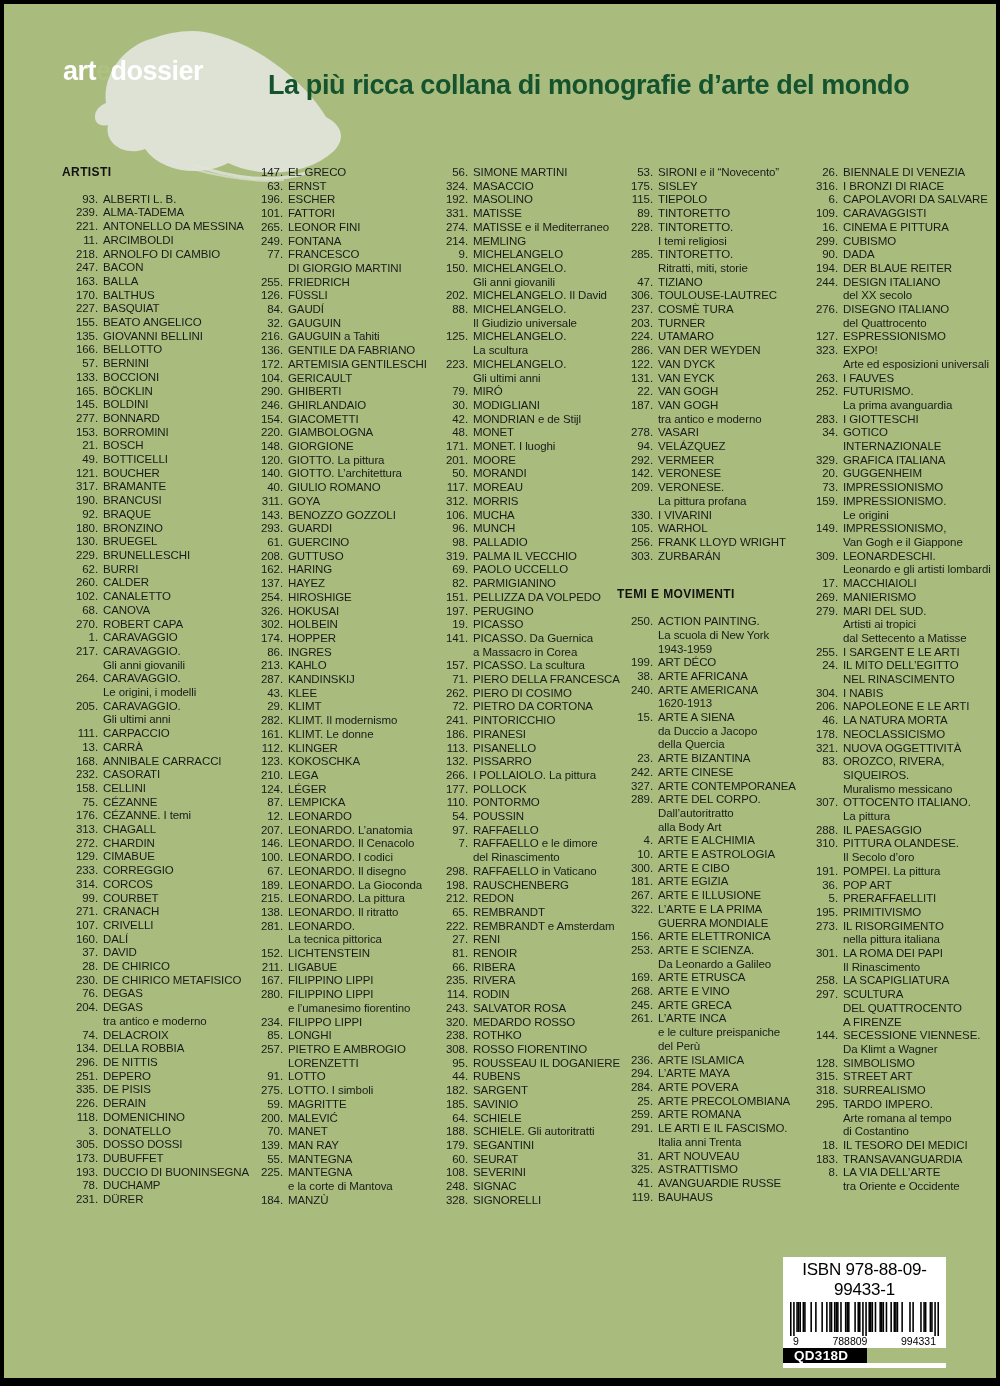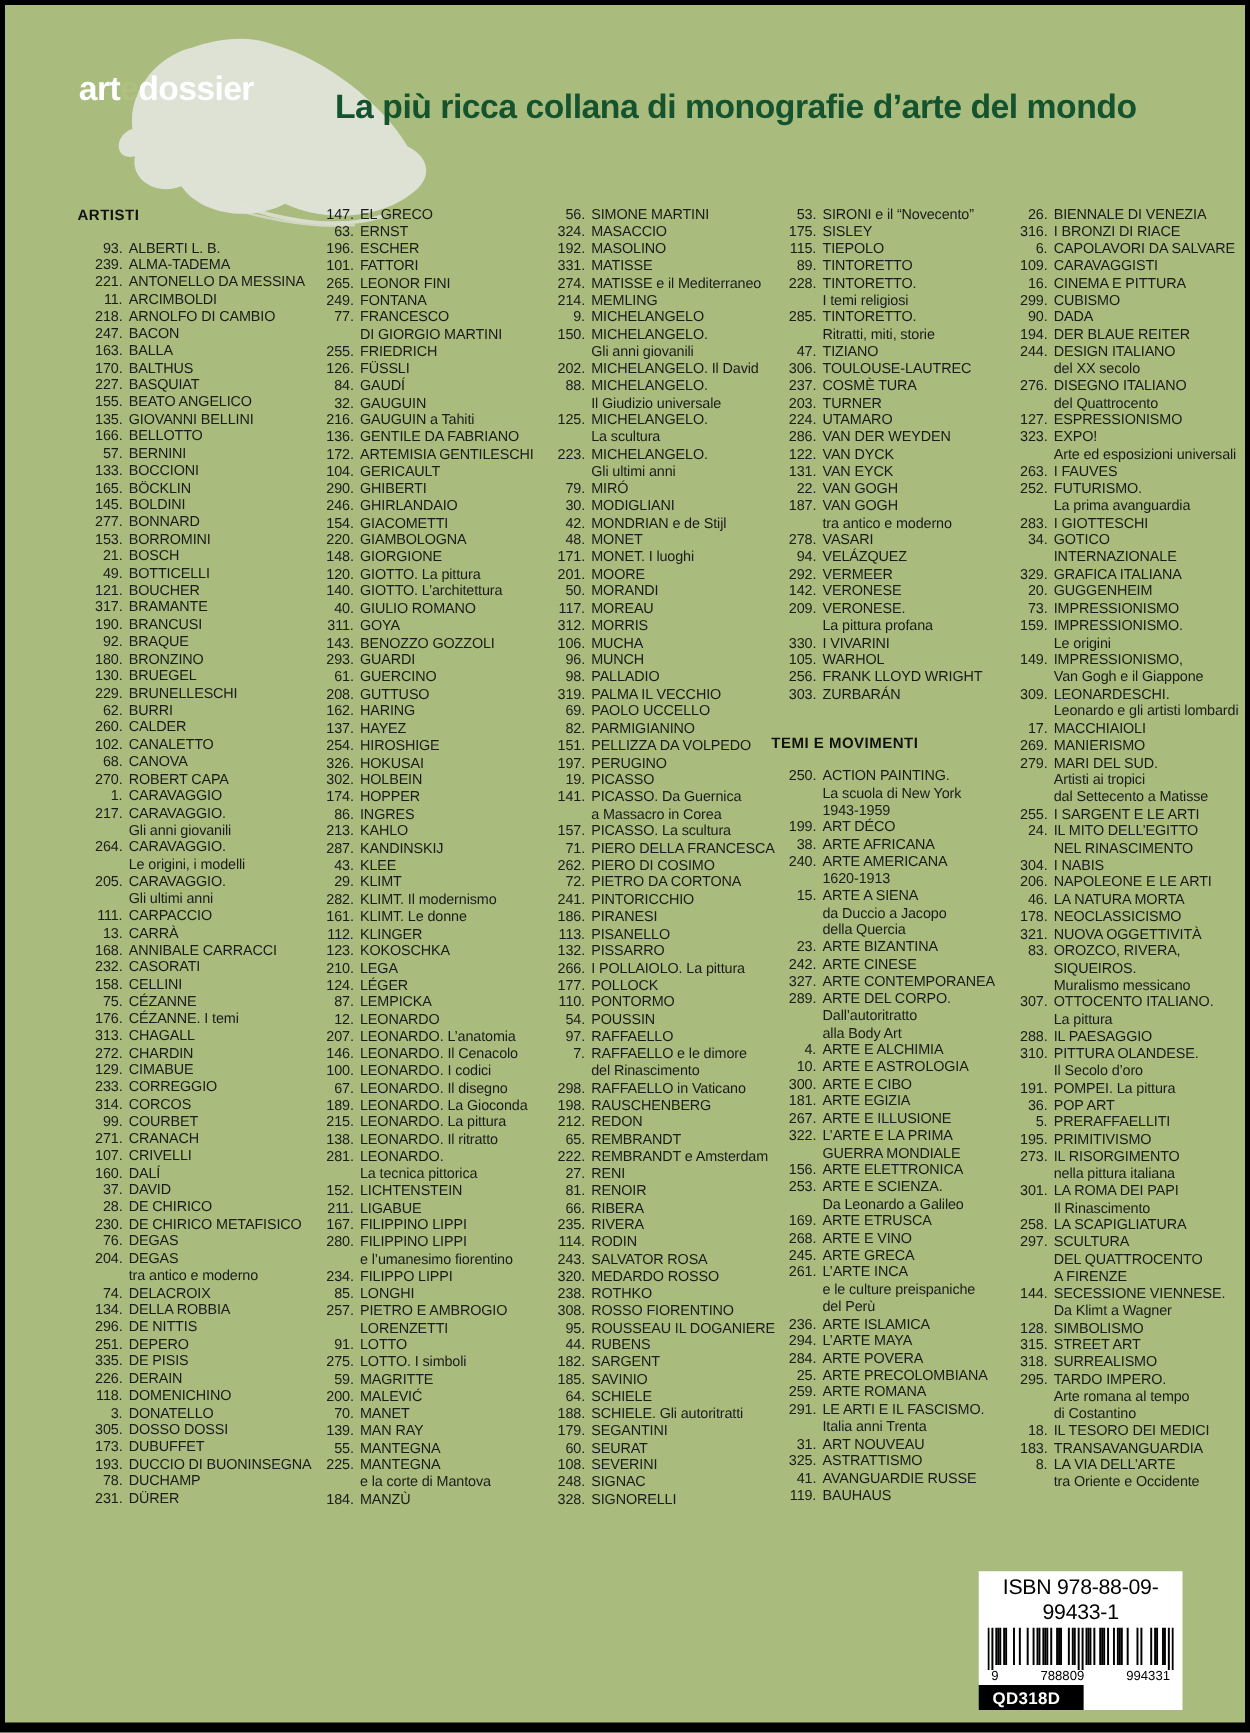--- a/index.html
+++ b/index.html
@@ -26,21 +26,21 @@
   .col-header { font-weight:bold; font-size:12px; letter-spacing:0.4px; margin:0 0 13px 0; color:#111; }
   .entry { display:flex; white-space:nowrap; }
   .num { flex:0 0 36px; width:36px; text-align:right; padding-right:5px; }
   .body { flex:1 1 auto; }
   .sub { white-space:nowrap; }
   .barcode-box { position:absolute; left:779px; top:1253px; width:163px; }
   .bc-white { background:#fff; padding:3px 7px 1px 7px; box-sizing:border-box; }
   .isbn { font-size:17px; color:#000; text-align:center; letter-spacing:-0.2px; padding-bottom:2px; }
   .bars { display:block; width:100%; height:34px; }
   .digits { display:flex; justify-content:space-between; font-size:10.5px; color:#000; padding:0 3px; margin-top:-1px; }
-  .code-strip { display:flex; height:20px; }
+  .code-strip { display:flex; height:20px;flex-direction:column; }
   .code-left { background:#000; color:#fff; font-weight:bold; font-size:13.5px;
     width:84px; display:flex; align-items:center; padding-left:11px; box-sizing:border-box; letter-spacing:0.3px; }
   .code-right { background:#fff; flex:1; }
 </style>
 </head>
 <body>
 
 <div class="page">
 
   <div class="logo-wrap">

